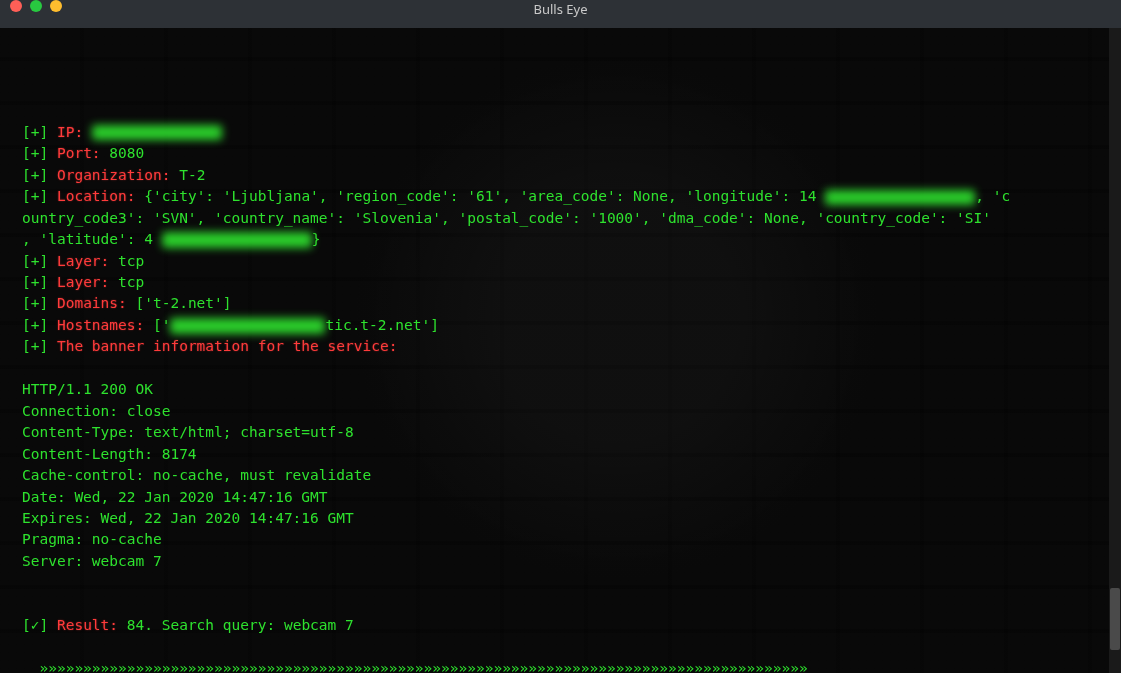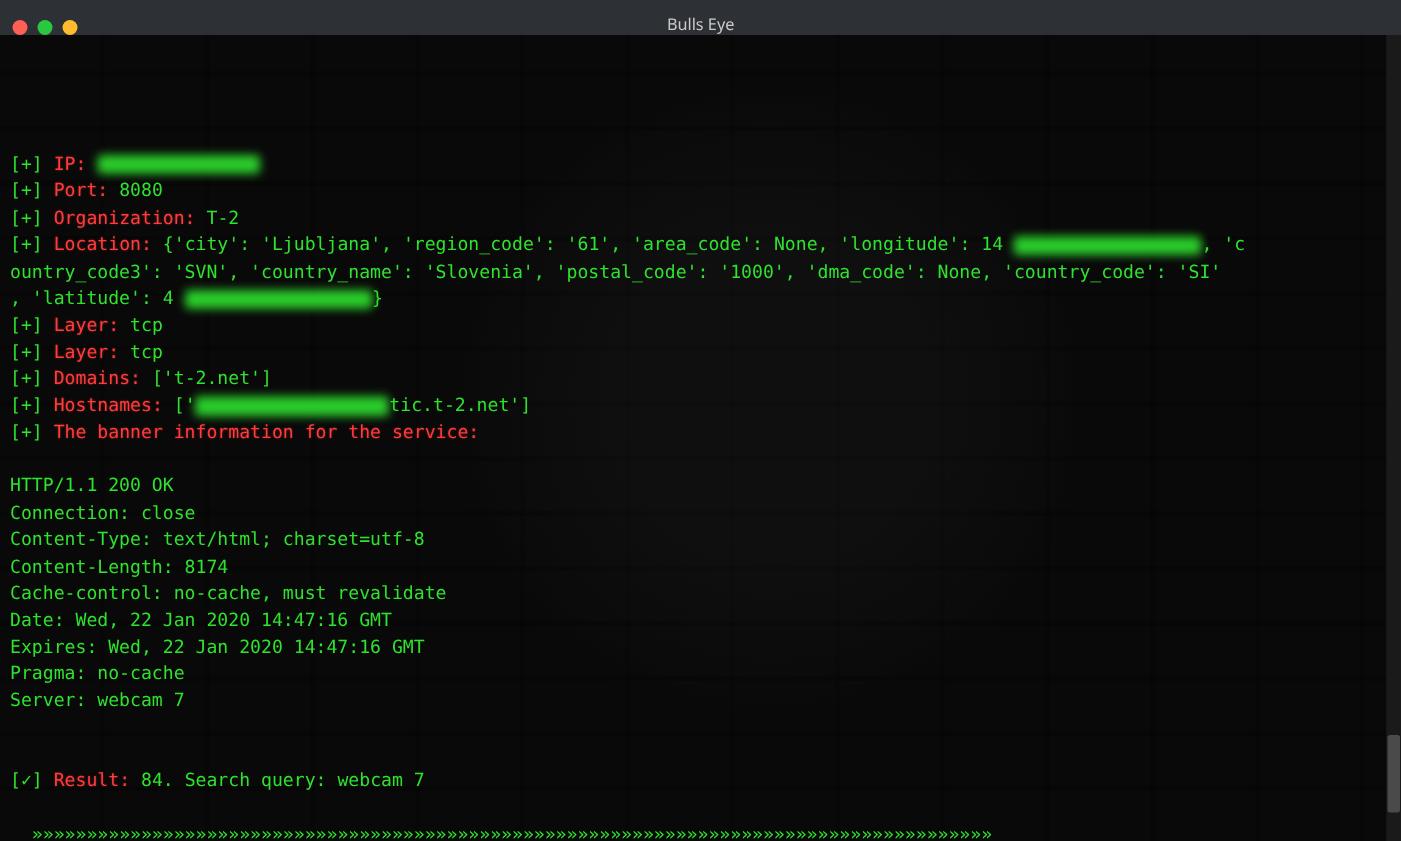--- a/index.html
+++ b/index.html
@@ -9,21 +9,21 @@
     background: #000;
     font-family: "DejaVu Sans Mono", "Liberation Mono", Menlo, Consolas, monospace;
     font-size: 14.5px;
     overflow: hidden;
     position: relative;
   }
   .titlebar {
     height: 28px;
     background: #2d3136;
     display: flex;
-    align-items: flex-end;
+    align-items: flex-start;
     position: relative;
   }
   .traffic-lights {
     display: flex;
     gap: 8px;
     padding-left: 10px;
   }
   .tl { width: 12px; height: 12px; border-radius: 50%; }
   .tl-close { background: #ff5f57; }
   .tl-min   { background: #28c940; }
@@ -34,21 +34,21 @@
     transform: translateX(-50%);
     color: #c9c9c9;
     font-family: system-ui, -apple-system, sans-serif;
     font-size: 13px;
   }
   .terminal {
     position: relative;
     width: 100%;
     height: calc(100% - 28px);
     background: #000;
-    padding: 8px 6px 6px 8px;
+    padding: 8px 6px 6px 22px;
     line-height: 1.48;
     white-space: pre-wrap;
     word-break: break-all;
     overflow: hidden;
   }
   .bg-wall {
     position: absolute;
     inset: 0;
     background:
       repeating-linear-gradient(0deg, rgba(30,30,30,0.35) 0 40px, rgba(18,18,18,0.35) 40px 44px),

